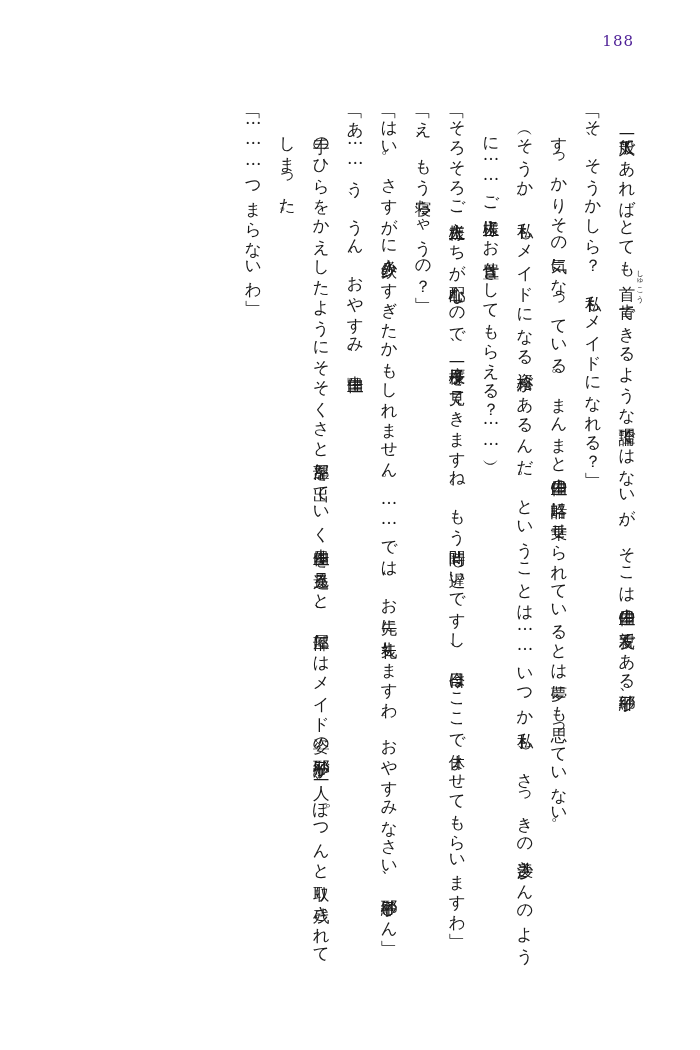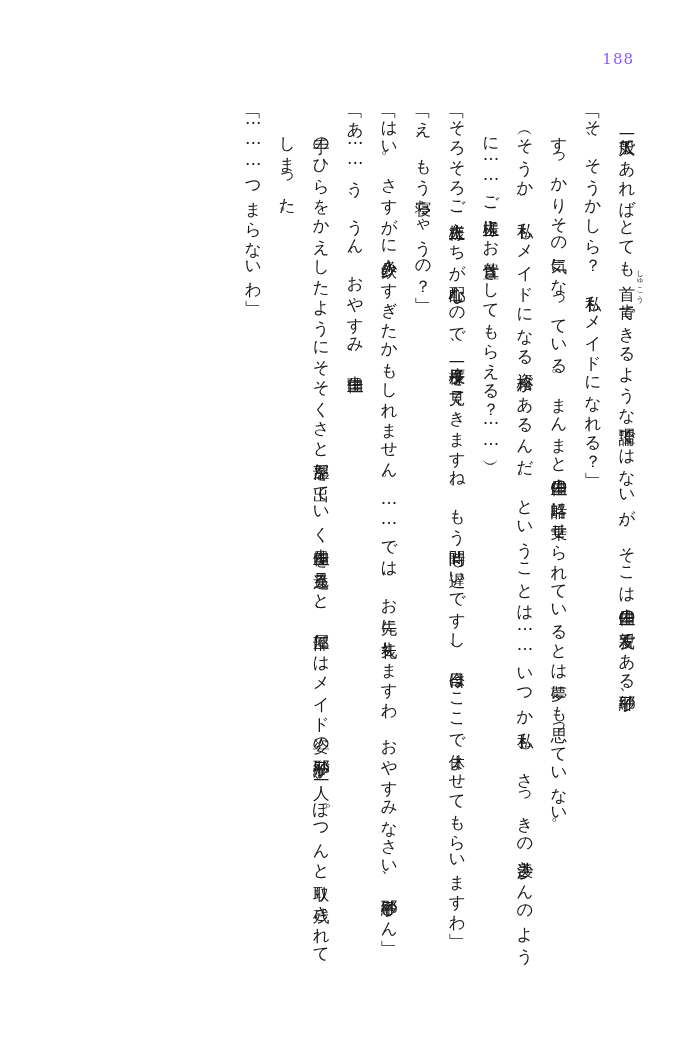--- a/index.html
+++ b/index.html
@@ -17,26 +17,26 @@
 
   .page {
     position: relative;
     width: 700px;
     height: 1050px;
     box-sizing: border-box;
   }
 
   .page-number {
     position: absolute;
-    top: 50px;
+    top: 32px;
     right: 66px;
     font-size: 15px;
     letter-spacing: 1px;
     font-family: "DejaVu Serif", "Liberation Serif", serif;
-    color: #8b5cf6;
+    color: #4c1d95;
   }
 
   .text-block {
     position: absolute;
     top: 108px;
     right: 56px;
     left: 60px;
     height: 848px;
     writing-mode: vertical-rl;
     text-orientation: upright;

